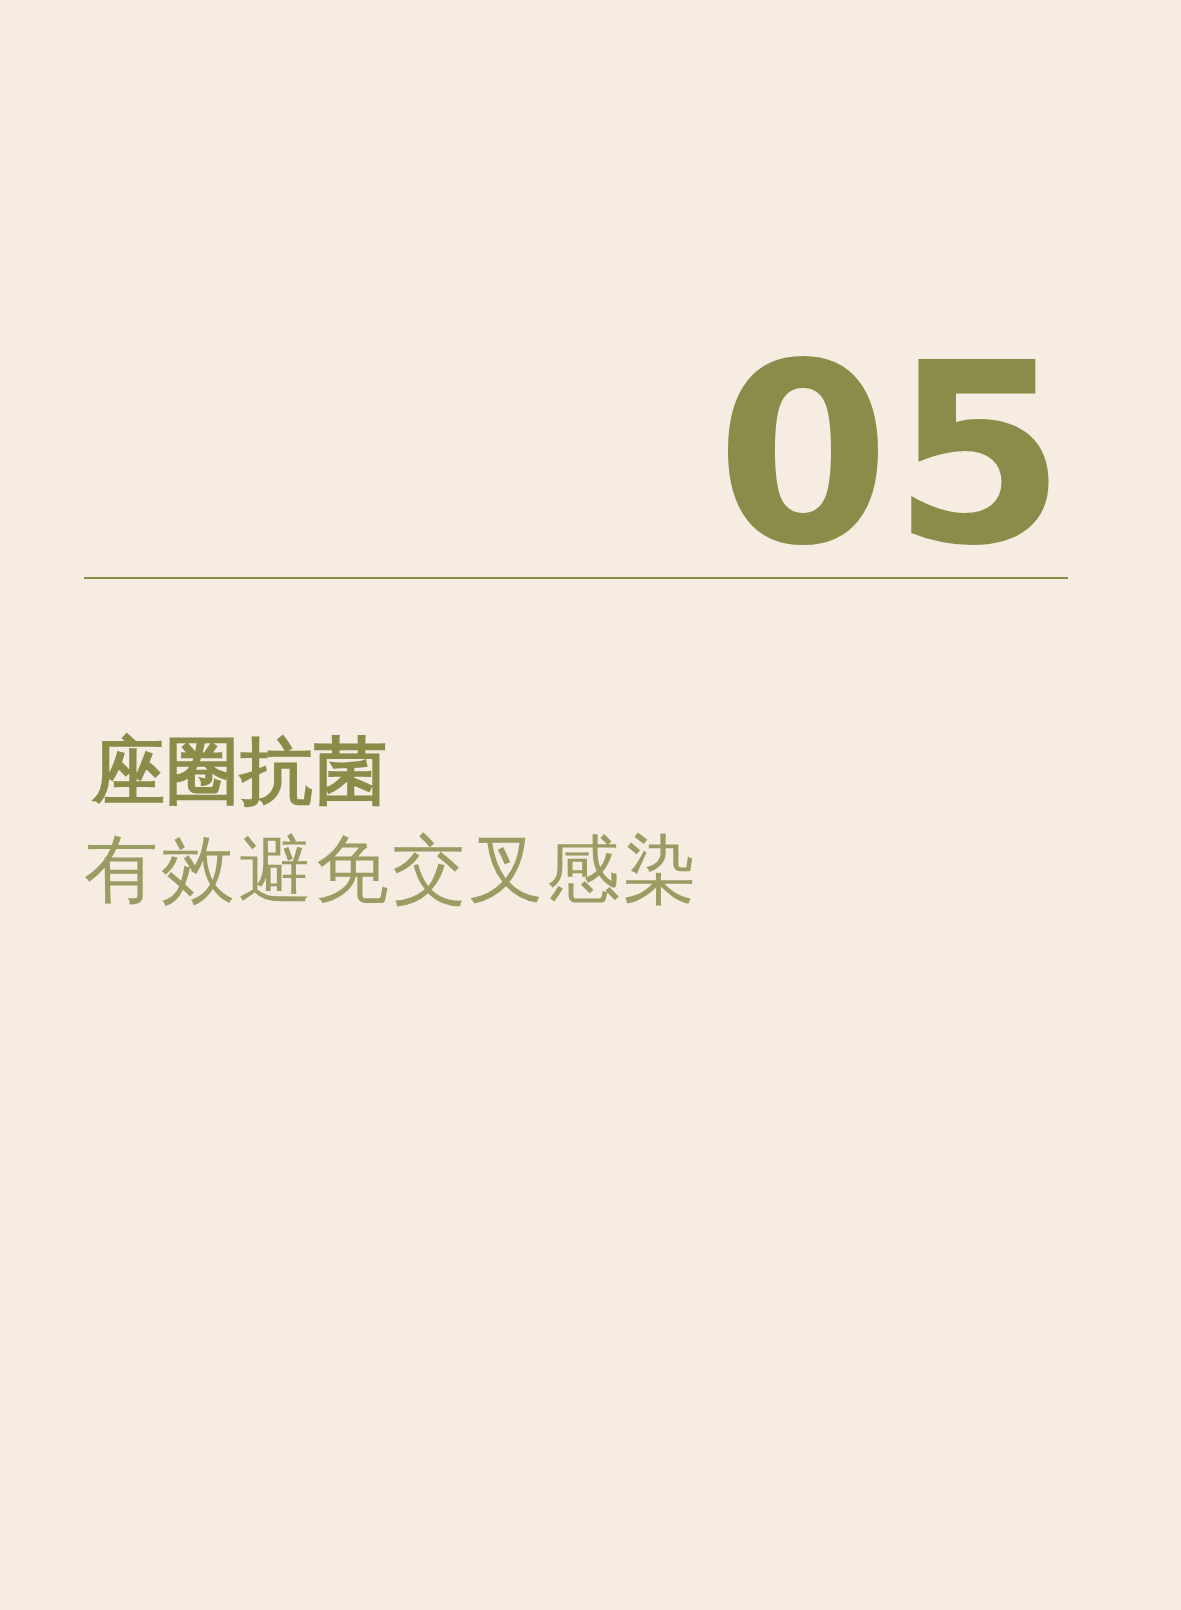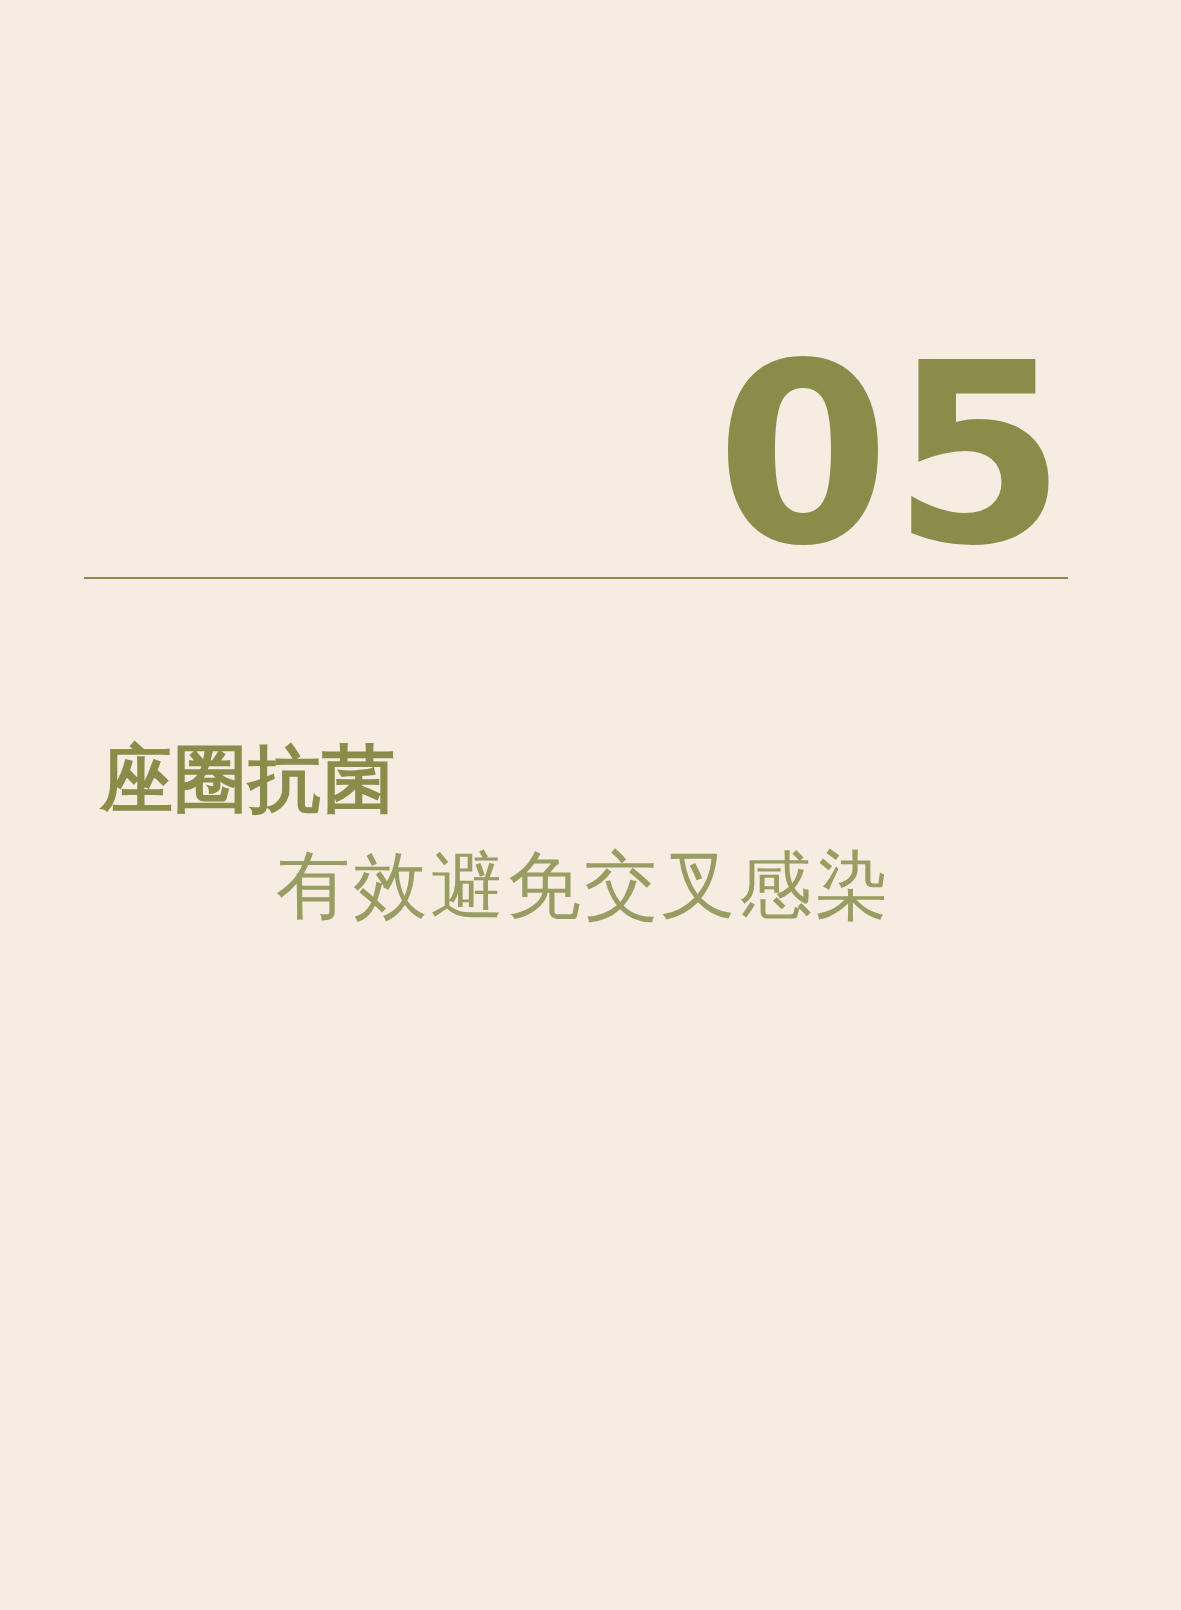--- a/index.html
+++ b/index.html
@@ -69,33 +69,32 @@
     top: 720px;
     width: 1000px;
   }
   .title-main {
     font-family: "DejaVu Sans", sans-serif;
     font-size: 73px;
     line-height: 86px;
     font-weight: 700;
     color: #8a8d4a;
     letter-spacing: 1px;
-    margin: 16px;
+    margin: 8px;
     white-space: pre;
   }
   .title-sub {
     font-family: "DejaVu Serif", serif;
     font-size: 74px;
     line-height: 94px;
     font-weight: 400;
     color: #9a9d63;
     letter-spacing: 3px;
     margin: 6px 0 0 0;
     white-space: pre;
-    text-align: center;
   }
 
   
   .body-copy {
     position: absolute;
     left: 86px;
     top: 1082px;
     width: 960px;
   }
   .body-line {

